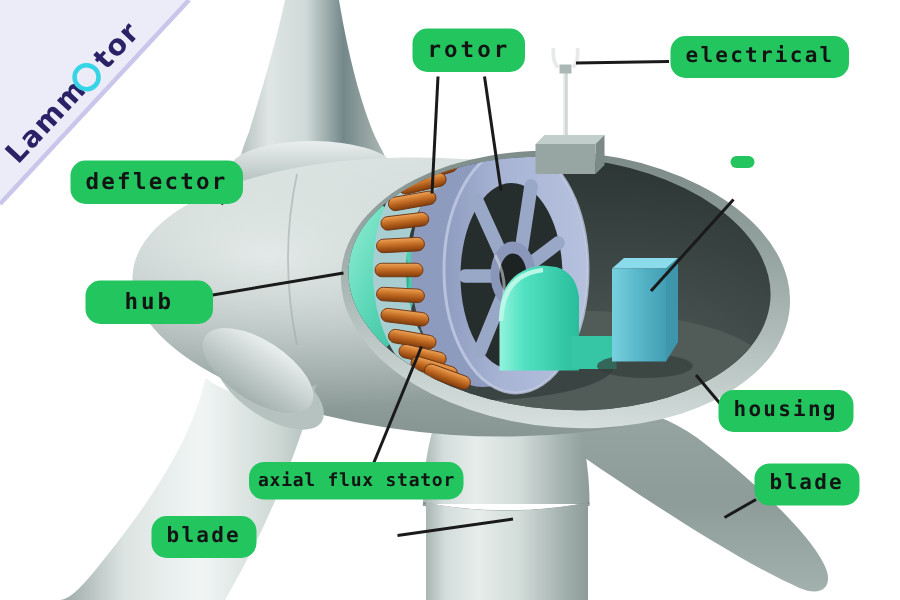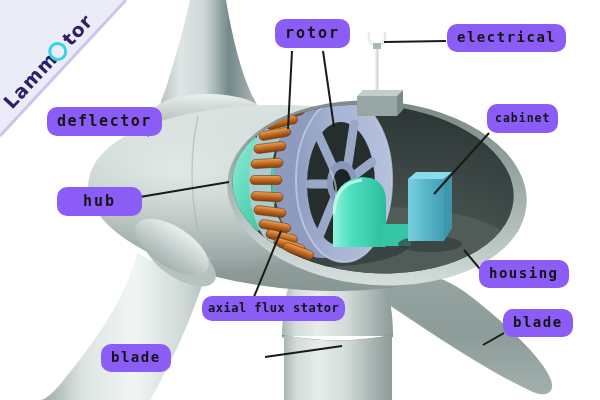--- a/index.html
+++ b/index.html
@@ -1,19 +1,19 @@
 <!DOCTYPE html>
 <html><head>
 <meta charset="utf-8">
 <style>
   html,body{margin:0;padding:0;background:#888;}
   #stage{position:relative;width:600px;height:400px;background:#ffffff;overflow:hidden;
          font-family:"DejaVu Sans Mono", monospace;}
   #scene{position:absolute;left:0;top:0;}
-  .lbl{position:absolute;background:#8b5cf6;border-radius:10px;padding:5px 10px;
+  .lbl{position:absolute;background:#22c55e;border-radius:10px;padding:5px 10px;
        font-weight:bold;font-size:14px;letter-spacing:1.5px;color:#141414;
        white-space:nowrap;line-height:1.25;z-index:5;}
   .lbl.f15{font-size:15px;}
   .lbl.f18{font-size:18px;letter-spacing:2px;}
   .lbl.small{font-size:12px;letter-spacing:.5px;padding:5px 6px;}
   .lbl.twoline{font-size:11.5px;letter-spacing:1px;text-align:center;line-height:1.8;padding:4px 8px;}
   #logo{position:absolute;left:0;top:0;z-index:6;}
 </style>
 </head>
 <body>
@@ -235,19 +235,18 @@
       <circle cx="74" cy="-6.5" r="8" fill="none" stroke="#35d4e6" stroke-width="3"></circle>
       <text x="86" y="0">tor</text>
     </g>
   </svg>
 
   <div class="lbl f15" style="left:275px;top:19px;letter-spacing:2px;">rotor</div>
   <div class="lbl" style="left:447px;top:24px;">electrical</div>
   <div class="lbl f15" style="left:47px;top:91px;margin-top:16px;">deflector</div>
   <div class="lbl f15" style="left:57px;top:187px;letter-spacing:2px;padding:5px 26px;">hub</div>
   <div class="lbl twoline" style="left:487px;top:104px;">
-    <div>cabinet</div>
   </div>
   <div class="lbl" style="left:479px;top:260px;">housing</div>
-  <div class="lbl small" style="left:166px;top:296px;margin-left:36px;">axial flux stator</div>
+  <div class="lbl small" style="left:166px;top:308px;">axial flux stator</div>
   <div class="lbl" style="left:101px;top:344px;">blade</div>
   <div class="lbl" style="left:503px;top:309px;">blade</div>
 </div>
 
 </body></html>

